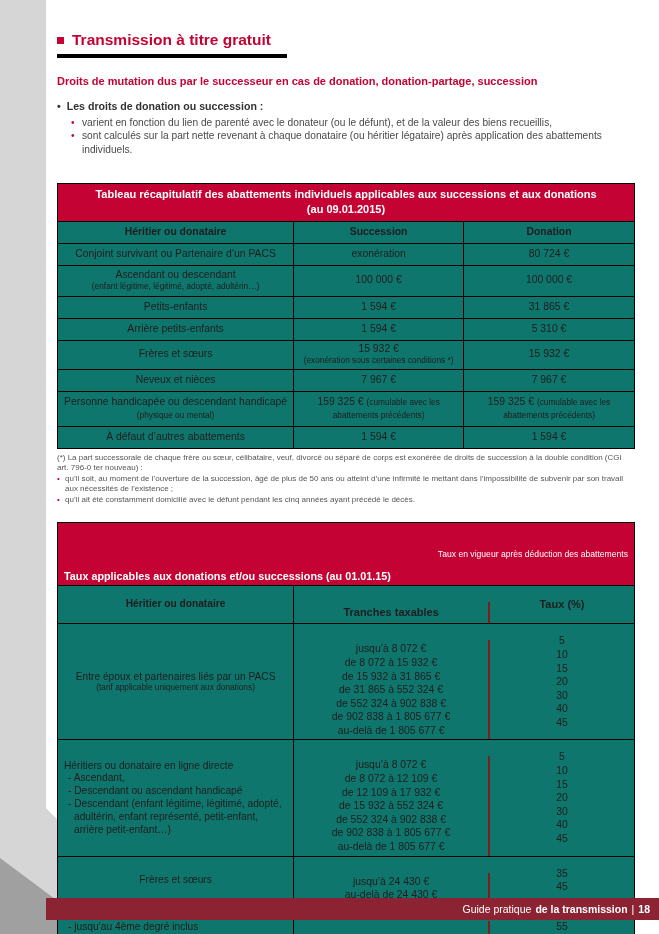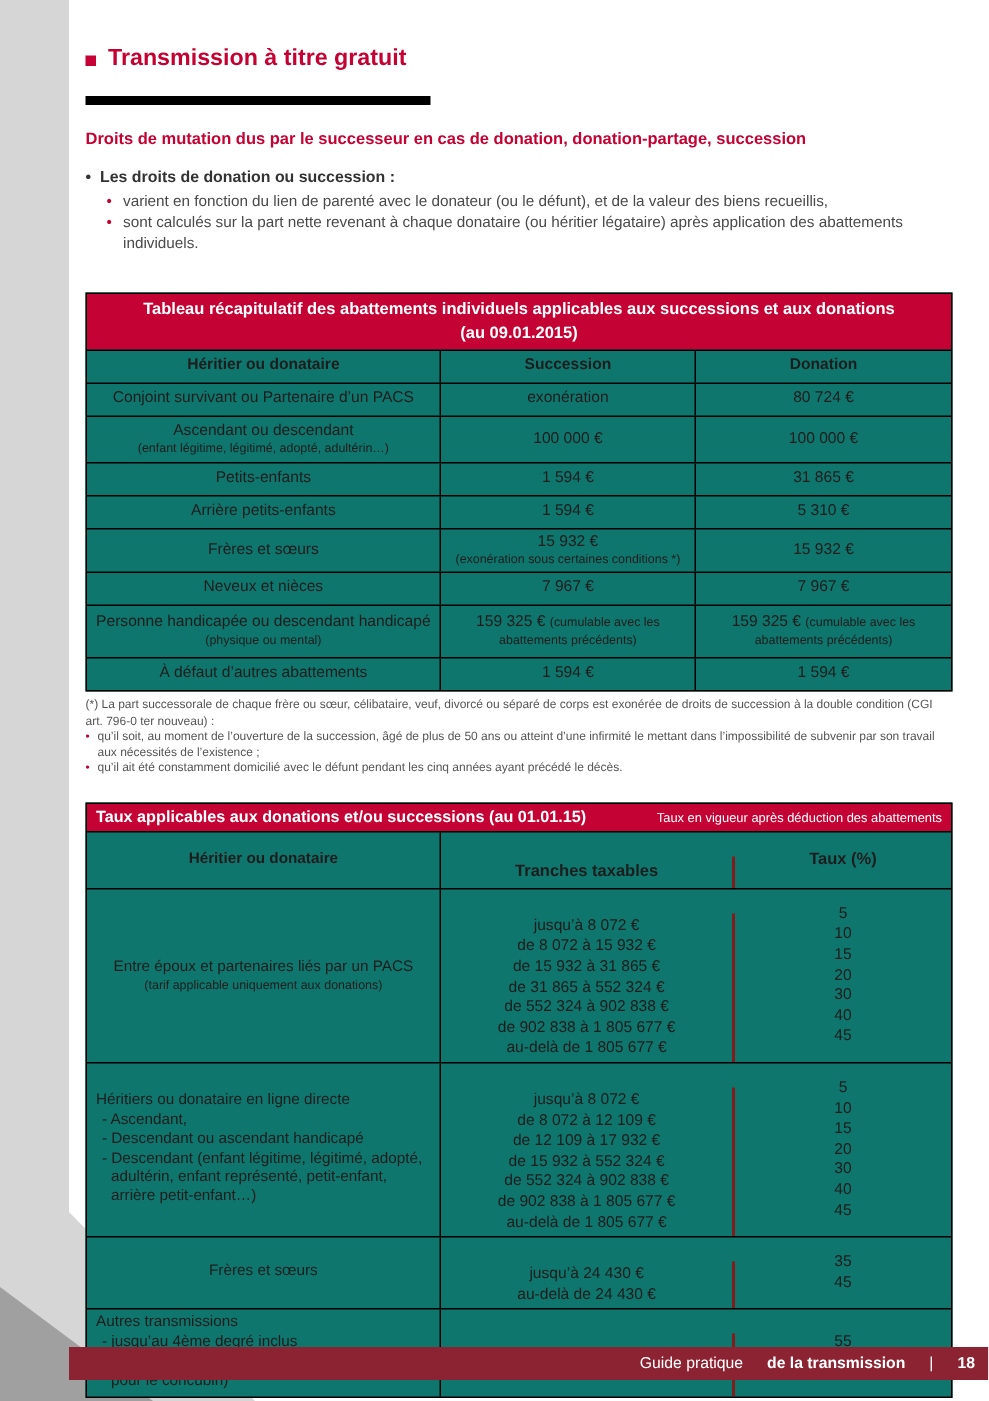--- a/index.html
+++ b/index.html
@@ -14,22 +14,22 @@
     color: #1d1d1d;
   }
   .bg-decor { position: absolute; top: 0; left: 0; }
 
   .content { position: absolute; left: 57px; top: 30px; width: 578px; }
 
   .title-row {
     display: inline-flex;
     align-items: center;
     gap: 8px;
-    border-bottom: 6px solid #000000;
-    padding-bottom: 16px;
+    border-bottom: 4px solid #000000;
+    padding-bottom: 5px;
     padding-right: 16px;
   }
   .title-bullet { width: 7px; height: 7px; background: #c40233; flex: 0 0 auto; margin-top: 2px; }
   .page-title { font-size: 15.5px; font-weight: bold; color: #c40233; }
 
   .subtitle { margin-top: 17px; font-size: 11px; font-weight: bold; color: #c40233; }
 
   .intro-heading-row { margin-top: 13px; display: flex; gap: 6px; font-size: 10.6px; font-weight: bold; color: #333; }
   .intro-bullets { list-style: none; margin-top: 4px; margin-left: 14px; color: #4a4a4a; font-size: 10.2px; line-height: 1.35; }
   .intro-bullets li { position: relative; padding-left: 11px; }
@@ -55,36 +55,36 @@
   .sub { font-size: 8.3px; line-height: 1.18; font-weight: normal; }
   .inline-wrap { text-align: center; }
 
   .footnote { margin-top: 4px; font-size: 8px; color: #555; line-height: 1.32; }
   .fn-bullets { list-style: none; }
   .fn-bullets li { position: relative; padding-left: 8px; }
   .fn-bullets li::before { content: "•"; position: absolute; left: 0; color: #c40233; }
 
   .t2 { margin-top: 17px; }
   .t2-titlebar { background: #c40233; color: #fff; display: flex; justify-content: space-between; align-items: center; padding: 3px 6px; }
-  .t2-title { font-weight: bold; font-size: 10.8px; }
+  .t2-title { font-weight: bold; font-size: 10.8px; margin-top: 44px; }
   .t2-note { font-size: 8.6px; }
   .t2 .d1 { font-size: 10.2px; line-height: 1.26; padding: 3px 6px; }
   .lines { padding: 2px 4px; }
   .line { line-height: 13.6px; font-size: 10.4px; }
   .lbl-item { padding-left: 10px; text-indent: -6px; }
   .g-row .cell { min-height: 24px; }
 
   .footer-bar {
     position: absolute;
     left: 46px; right: 0; bottom: 14px;
     height: 22px;
     background: #8c2332;
     color: #fff;
     display: flex; align-items: center; justify-content: flex-end;
-    gap: 16px;
+    gap: 4px;
     padding-right: 9px;
     font-size: 10.5px;
   }
   .fw-bold { font-weight: bold; }
 </style>
 </head>
 <body>
 
 <div class="page">
 

